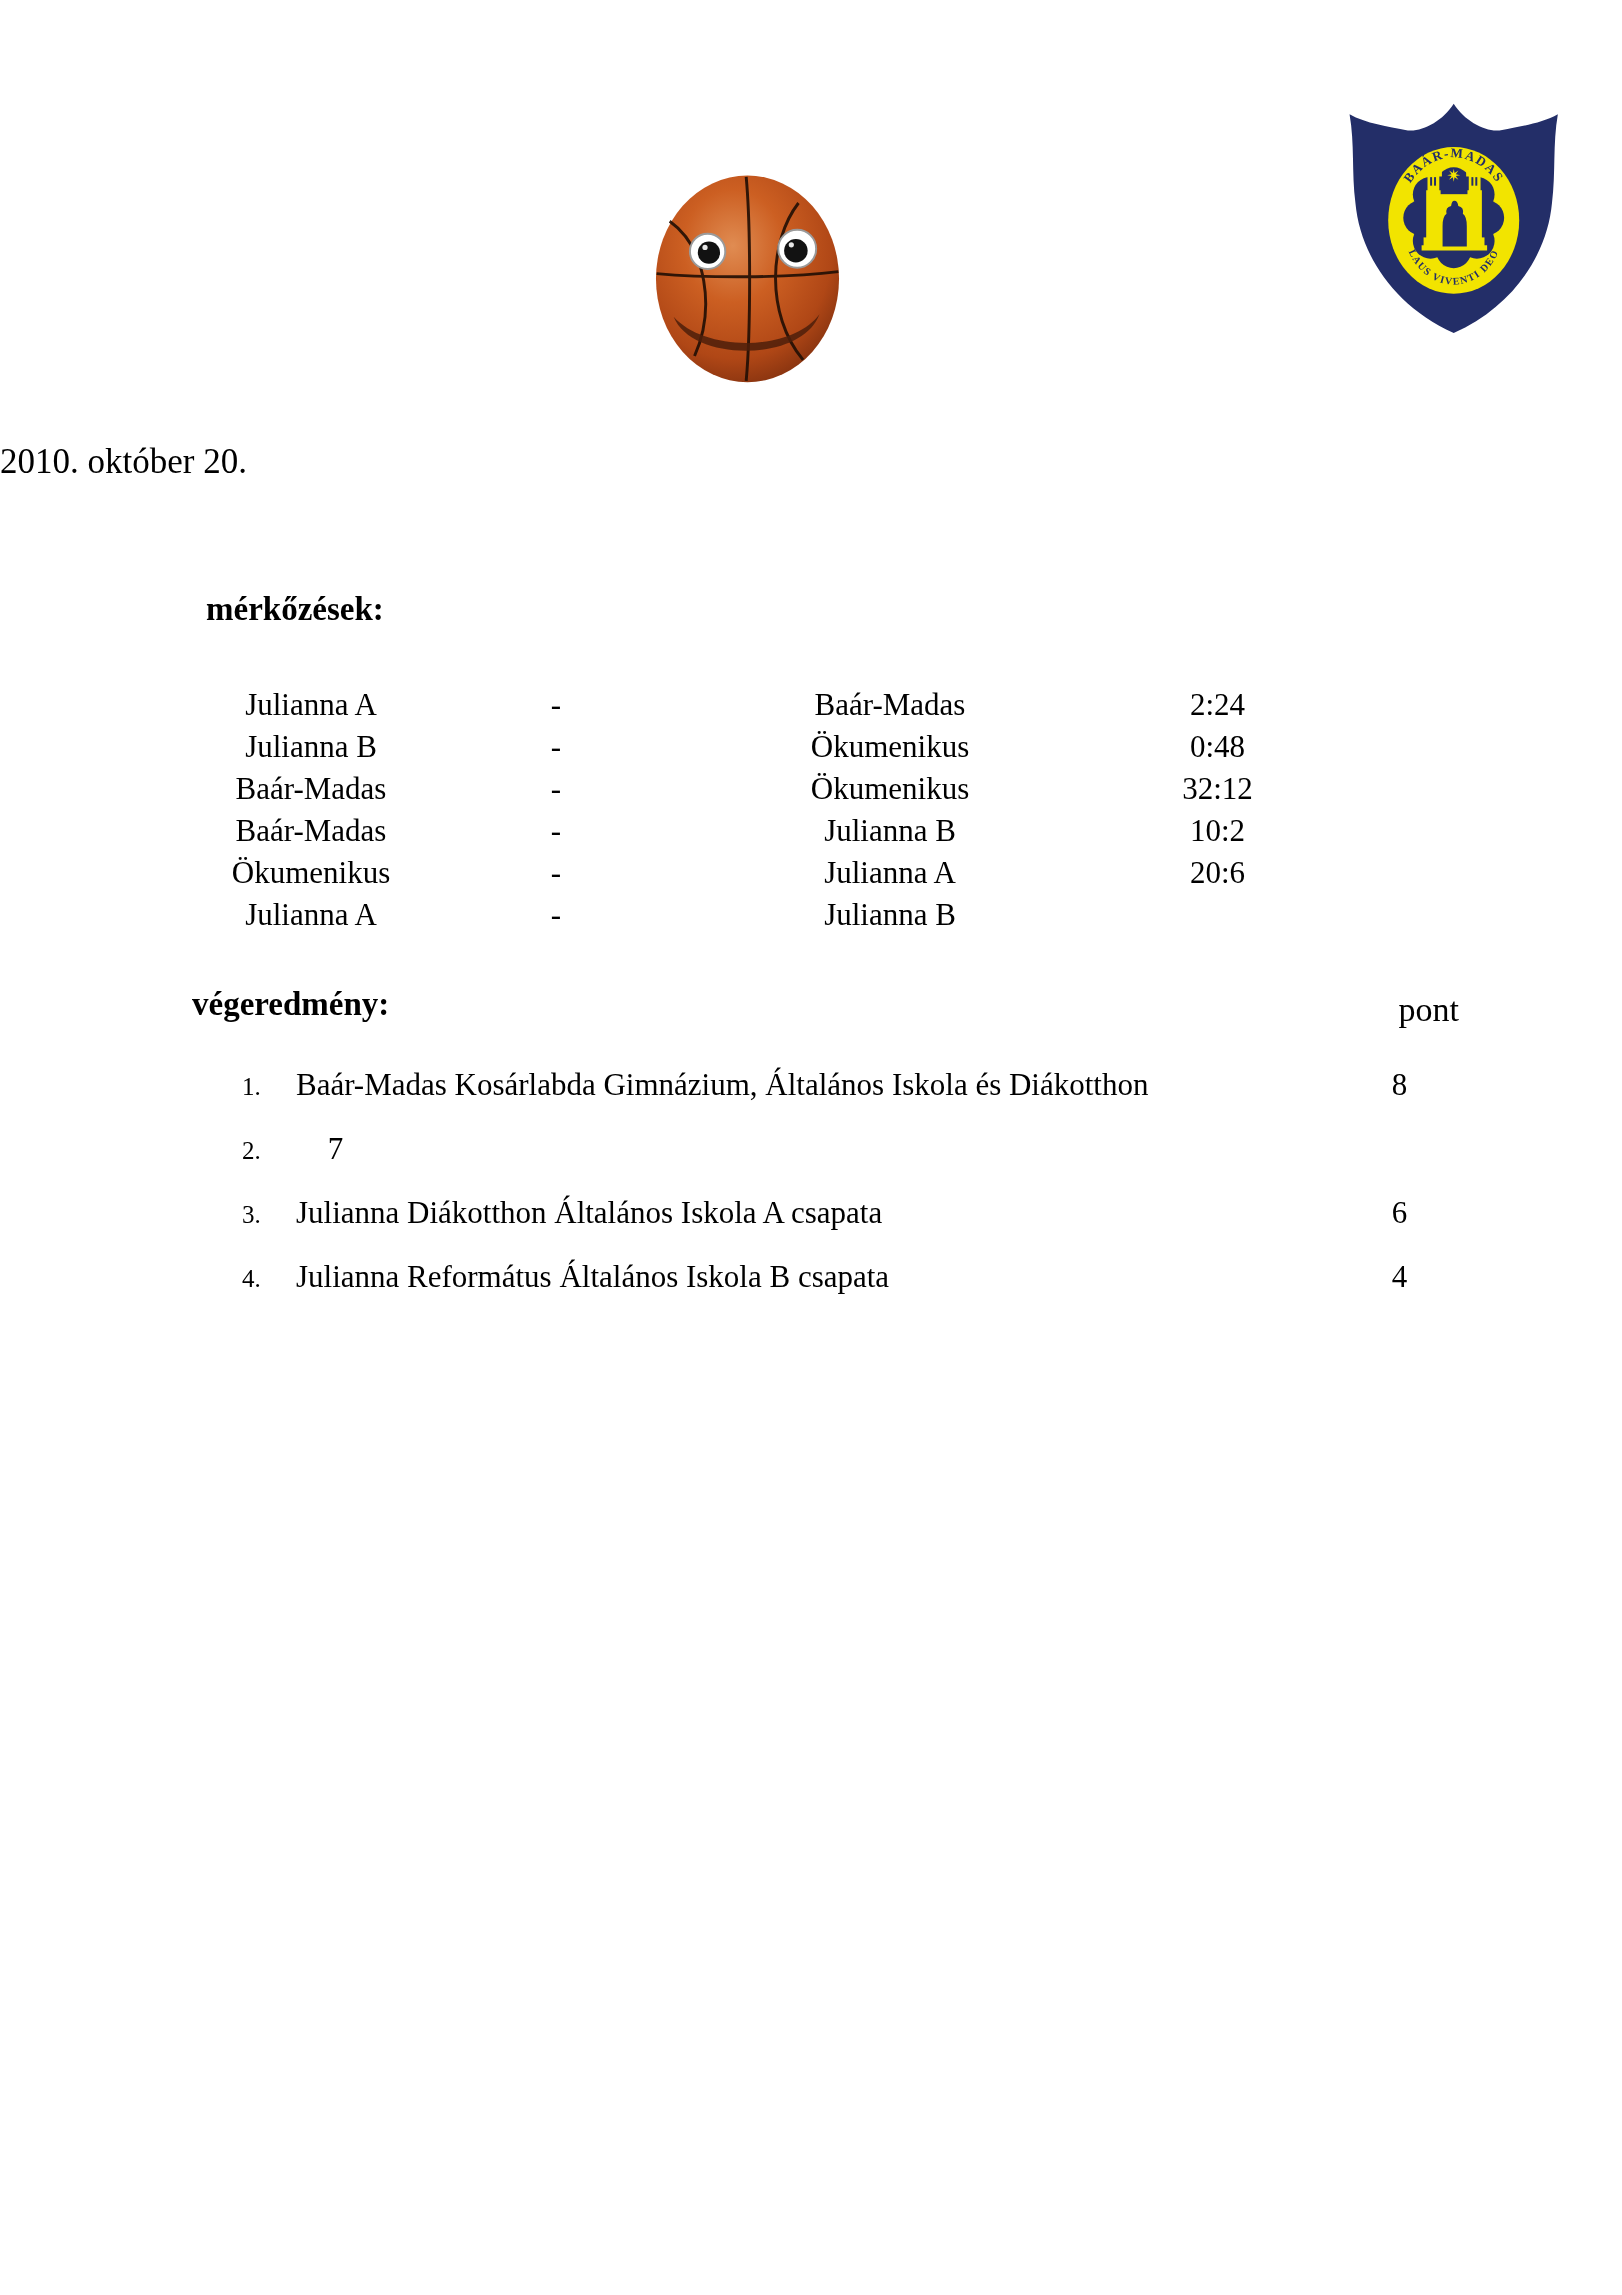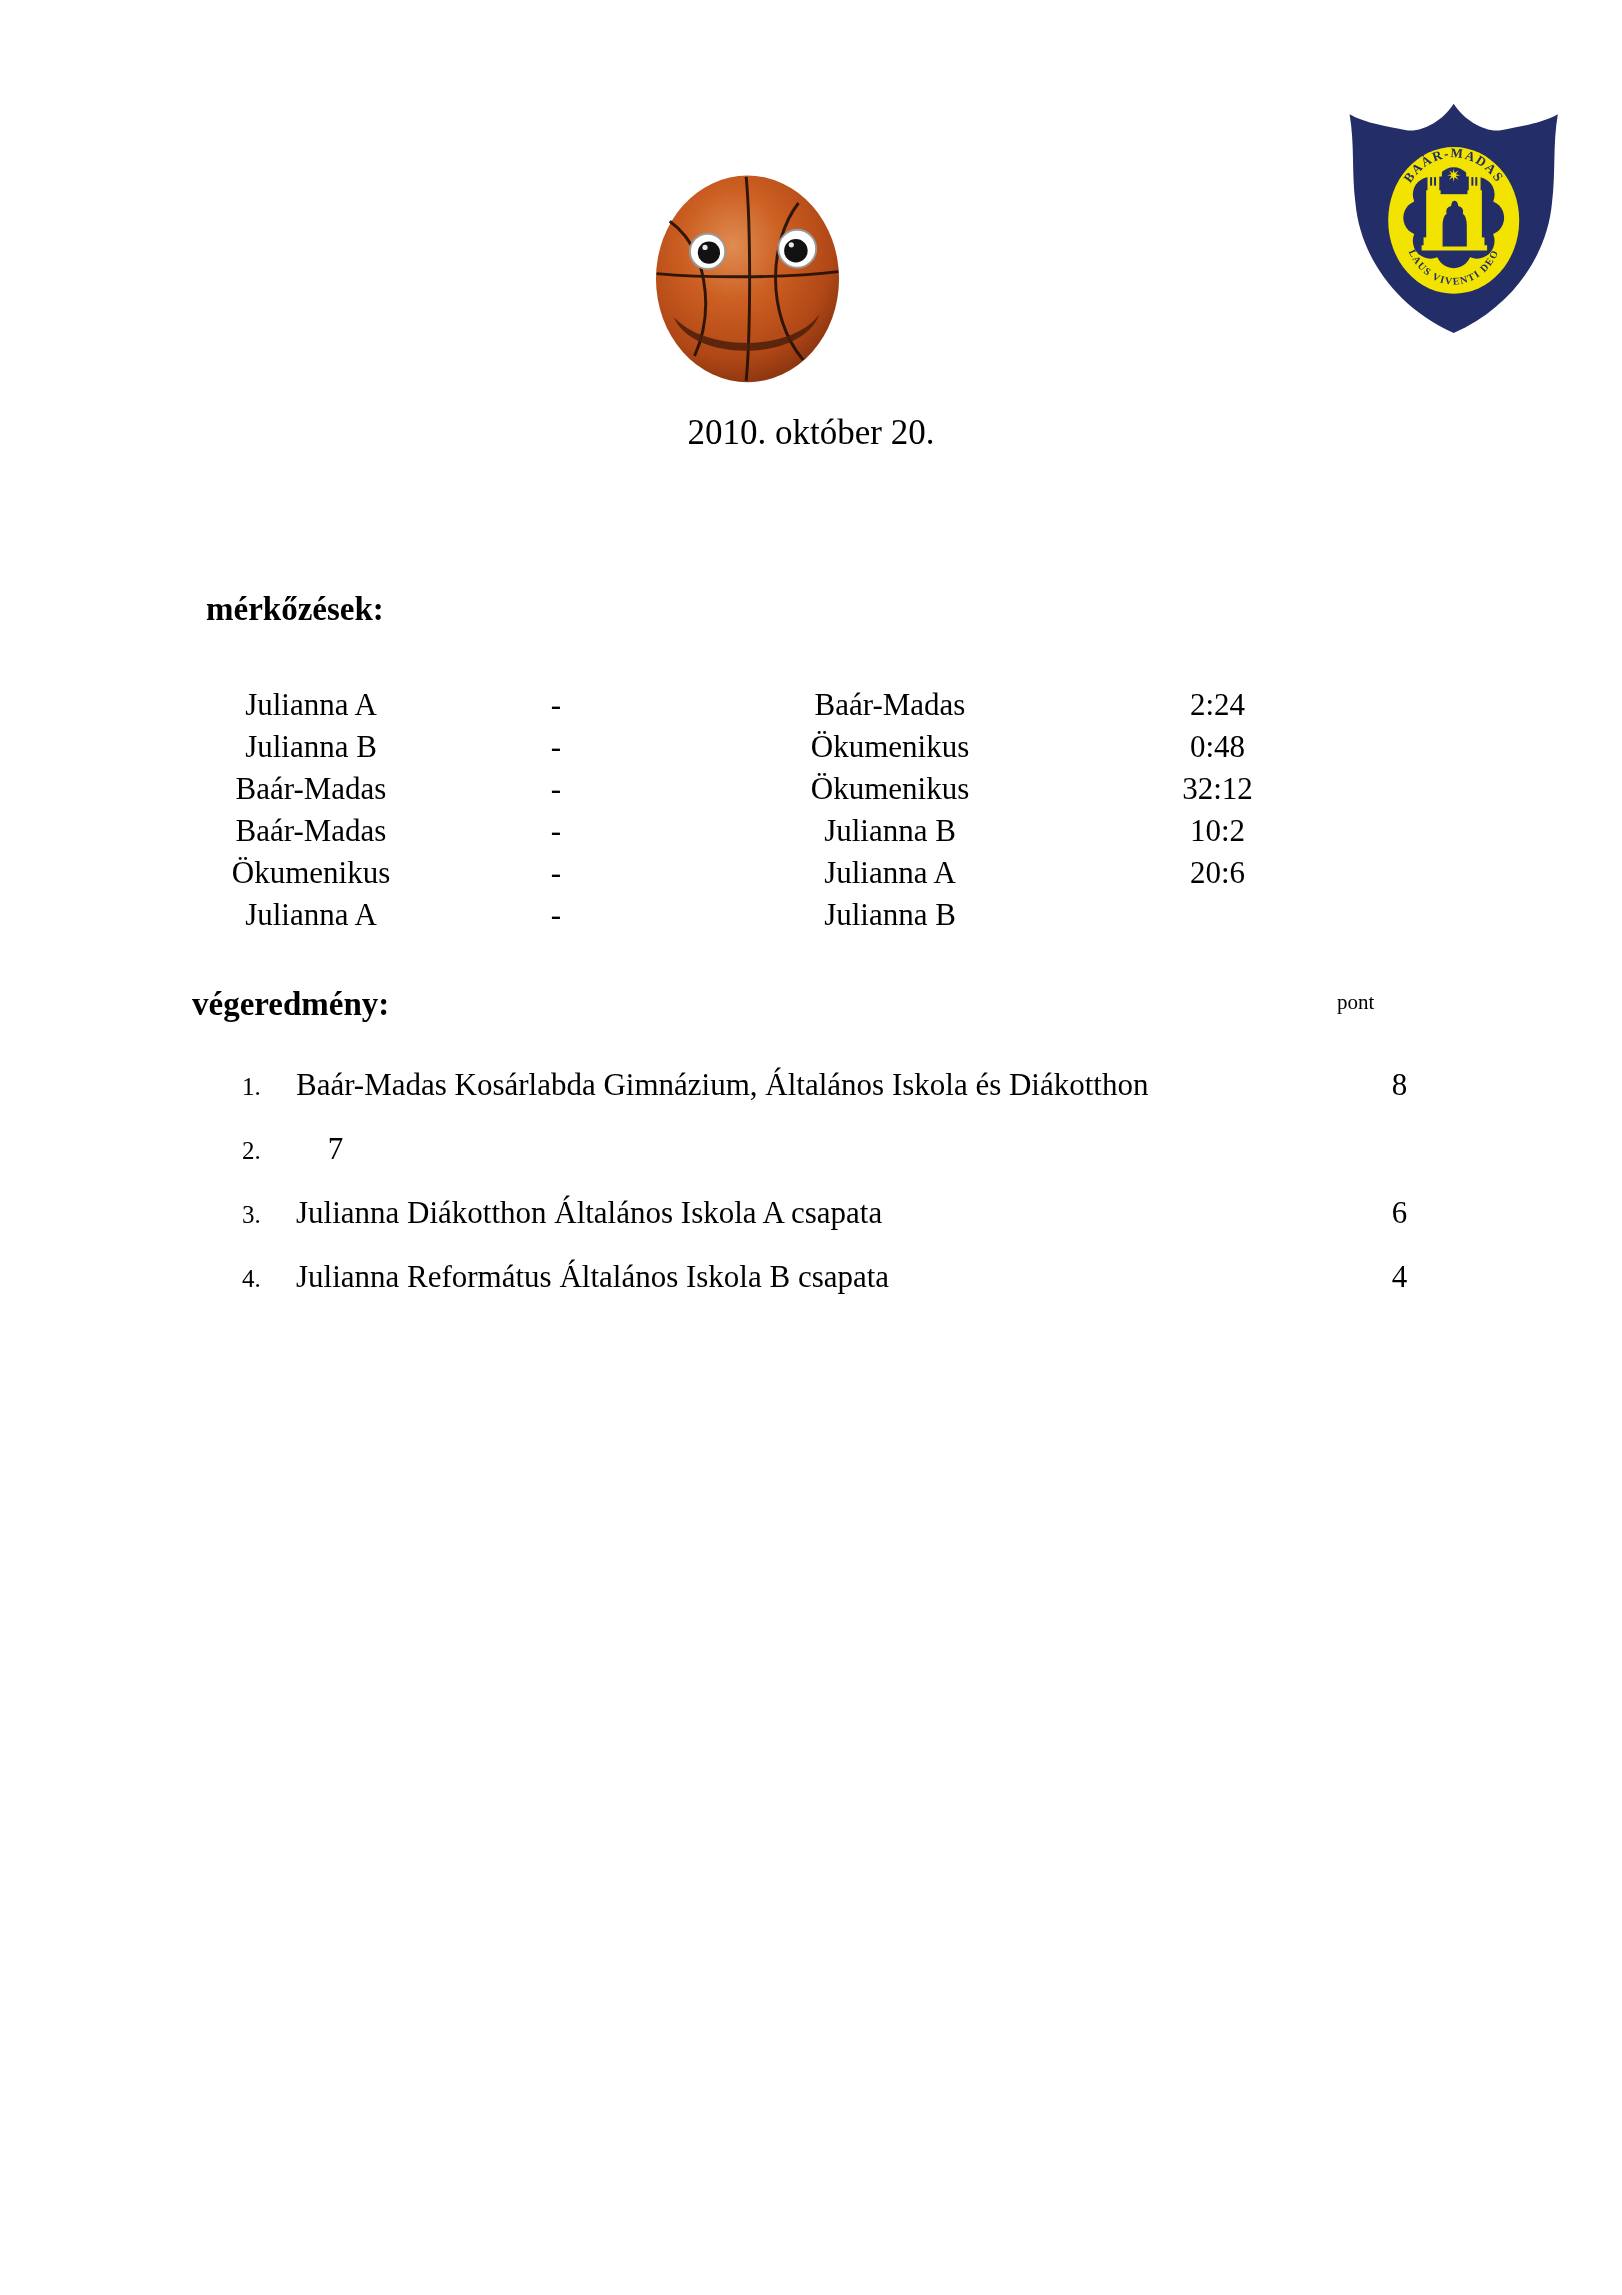--- a/index.html
+++ b/index.html
@@ -12,37 +12,37 @@
 
   .ball{position:absolute;left:654px;top:174px;width:187px;height:211px;}
   .crest{position:absolute;left:1322px;top:92px;width:249px;height:262px;}
   .crest text{font-family:"Liberation Serif", serif;font-weight:bold;}
 
   .title{
     position:absolute;left:0;right:0;top:381px;text-align:center;
     font-size:38px;font-weight:bold;line-height:1.25;
   }
   .subtitle{
-    position:absolute;left:0;right:0;top:411px;text-align:center;
+    position:absolute;left:0;right:0;top:440px;
     font-size:35px;line-height:1.25;
   }
 
   .sec-heading{position:absolute;font-size:33px;font-weight:bold;line-height:1.25;}
   .matches-h{left:194px;top:589px;margin-left:12px;}
   .results-h{left:192px;top:984px;}
 
   .matches{position:absolute;left:194px;top:684px;width:1145px;text-align:center;}
   .mrow{
     display:grid;grid-template-columns:234px 256px 412px auto;
     height:42px;font-size:31px;line-height:42px;white-space:nowrap;
   }
 
   .pont{
-    position:absolute;left:1337px;top:989px;width:79px;
-    text-align:left;font-size:21px;line-height:1.25;
+    position:absolute;left:1380px;top:989px;width:79px;
+    text-align:right;font-size:34px;line-height:1.25;
   }
   .results{position:absolute;left:242px;top:1065px;width:1197px;}
   .rrow{display:flex;align-items:baseline;height:64px;white-space:nowrap;}
   .rrow .rank{width:54px;font-size:25px;line-height:39px;}
   .rrow .team{width:1065px;font-size:31px;line-height:39px;}
   .rrow .pts{width:79px;text-align:center;font-size:31px;line-height:39px;}
 </style>
 </head>
 <body>
 

